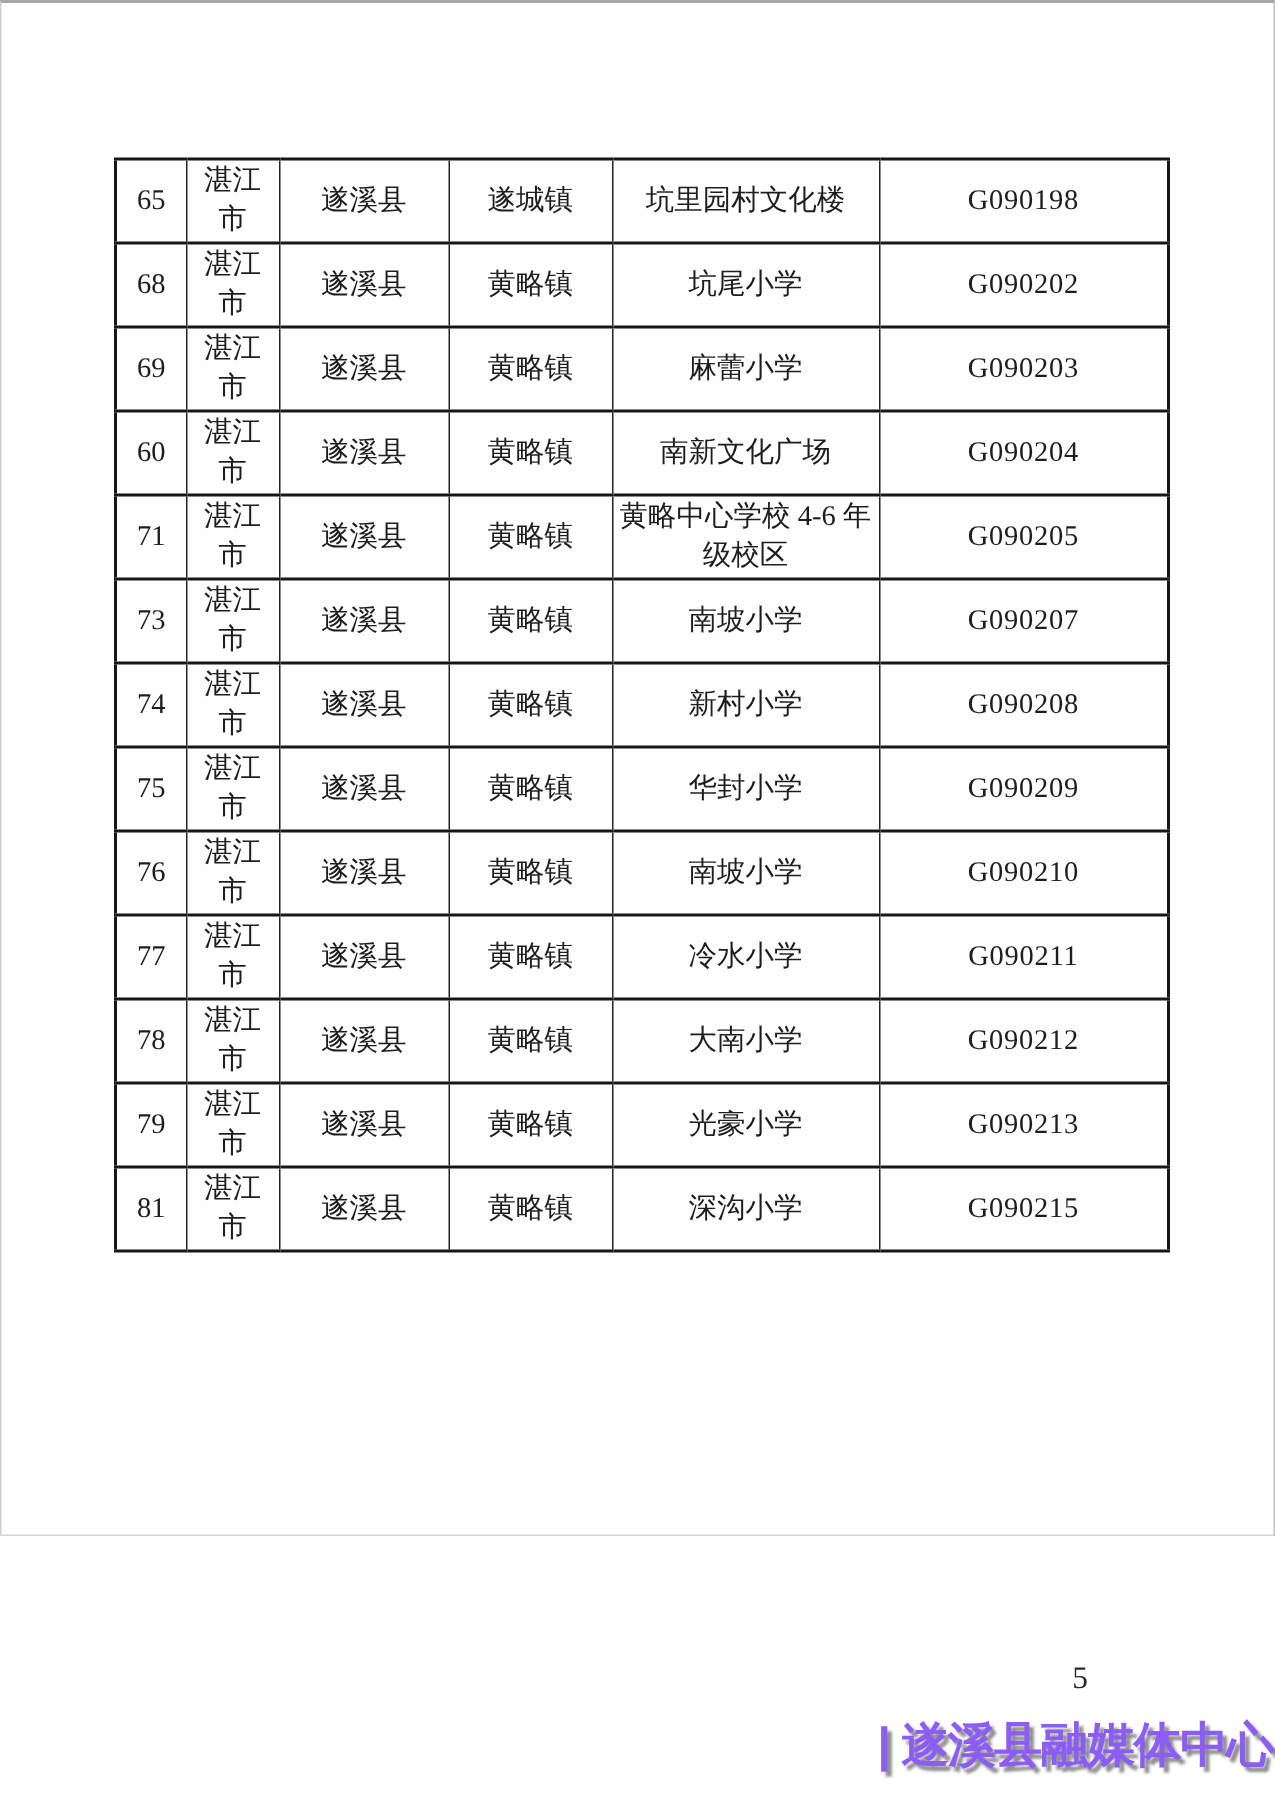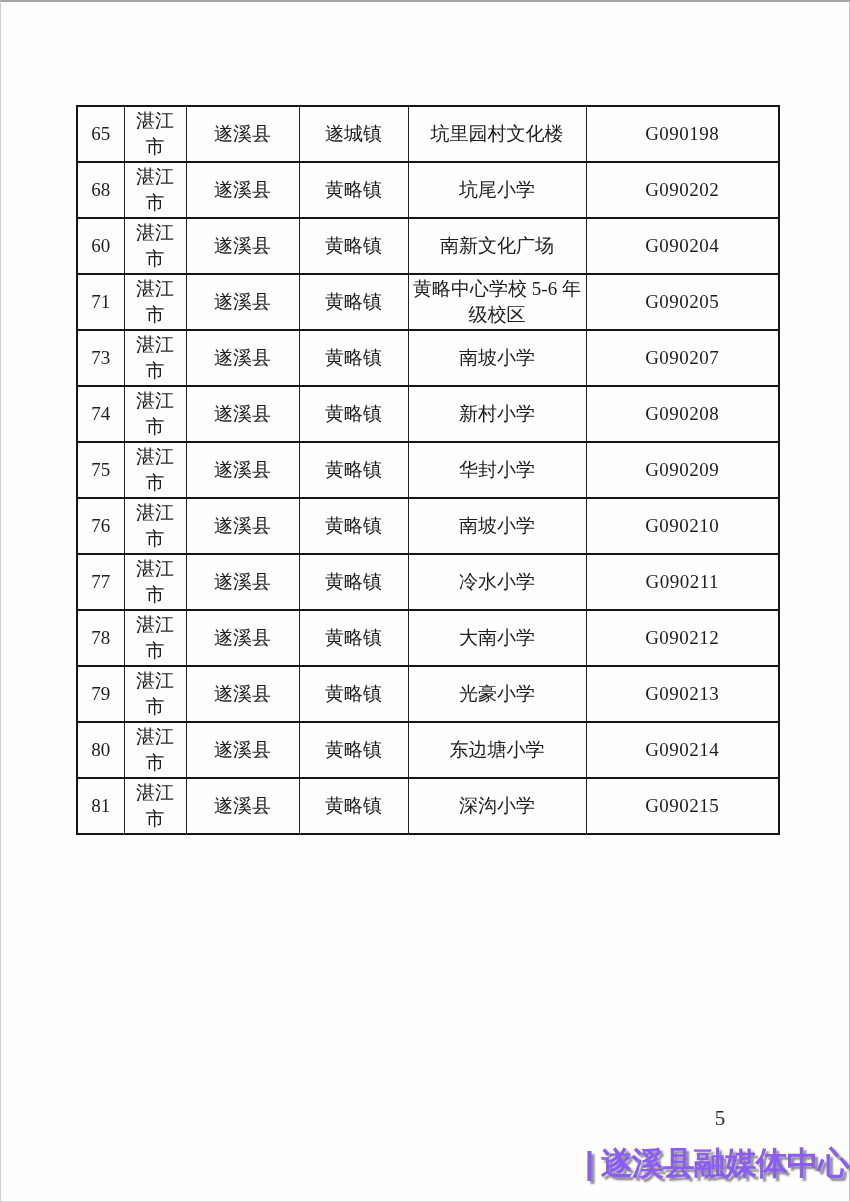--- a/index.html
+++ b/index.html
@@ -11,21 +11,21 @@
     width: 850px;
     height: 1202px;
     position: relative;
     overflow: hidden;
     font-family: "Liberation Serif", "DejaVu Serif", serif;
     color: #1c1c1c;
   }
   .page {
     position: absolute;
     left: 0; top: 0;
-    width: 850px; height: 1202px;
+    width: 850px; height: 1024px;
     box-sizing: border-box;
     background: #fefefe;
     border-top: 2px solid #a6a6a6;
     border-left: 1px solid #cdcdcd;
     border-right: 1px solid #c2c2c2;
     border-bottom: 1px solid #d5d5d5;
   }
   table.facility-table {
     position: absolute;
     left: 75px;
@@ -108,33 +108,41 @@
   </tr>
         <tr>
     <td class="col-no">68</td>
     <td class="col-city"><span class="city-text">湛江市</span></td>
     <td class="col-county">遂溪县</td>
     <td class="col-town">黄略镇</td>
     <td class="col-name">坑尾小学</td>
     <td class="col-code">G090202</td>
   </tr>
         <tr>
+    <td class="col-no">69</td>
+    <td class="col-city"><span class="city-text">湛江市</span></td>
+    <td class="col-county">遂溪县</td>
+    <td class="col-town">黄略镇</td>
+    <td class="col-name">麻蕾小学</td>
+    <td class="col-code">G090203</td>
+  </tr>
+        <tr>
     <td class="col-no">60</td>
     <td class="col-city"><span class="city-text">湛江市</span></td>
     <td class="col-county">遂溪县</td>
     <td class="col-town">黄略镇</td>
     <td class="col-name">南新文化广场</td>
     <td class="col-code">G090204</td>
   </tr>
         <tr>
     <td class="col-no">71</td>
     <td class="col-city"><span class="city-text">湛江市</span></td>
     <td class="col-county">遂溪县</td>
     <td class="col-town">黄略镇</td>
-    <td class="col-name">黄略中心学校 5-6 年级校区</td>
+    <td class="col-name">黄略中心学校 4-6 年级校区</td>
     <td class="col-code">G090205</td>
   </tr>
         <tr>
     <td class="col-no">73</td>
     <td class="col-city"><span class="city-text">湛江市</span></td>
     <td class="col-county">遂溪县</td>
     <td class="col-town">黄略镇</td>
     <td class="col-name">南坡小学</td>
     <td class="col-code">G090207</td>
   </tr>
@@ -180,28 +188,20 @@
   </tr>
         <tr>
     <td class="col-no">79</td>
     <td class="col-city"><span class="city-text">湛江市</span></td>
     <td class="col-county">遂溪县</td>
     <td class="col-town">黄略镇</td>
     <td class="col-name">光豪小学</td>
     <td class="col-code">G090213</td>
   </tr>
         <tr>
-    <td class="col-no">80</td>
-    <td class="col-city"><span class="city-text">湛江市</span></td>
-    <td class="col-county">遂溪县</td>
-    <td class="col-town">黄略镇</td>
-    <td class="col-name">东边塘小学</td>
-    <td class="col-code">G090214</td>
-  </tr>
-        <tr>
     <td class="col-no">81</td>
     <td class="col-city"><span class="city-text">湛江市</span></td>
     <td class="col-county">遂溪县</td>
     <td class="col-town">黄略镇</td>
     <td class="col-name">深沟小学</td>
     <td class="col-code">G090215</td>
   </tr>
       </tbody>
   </table>
 

